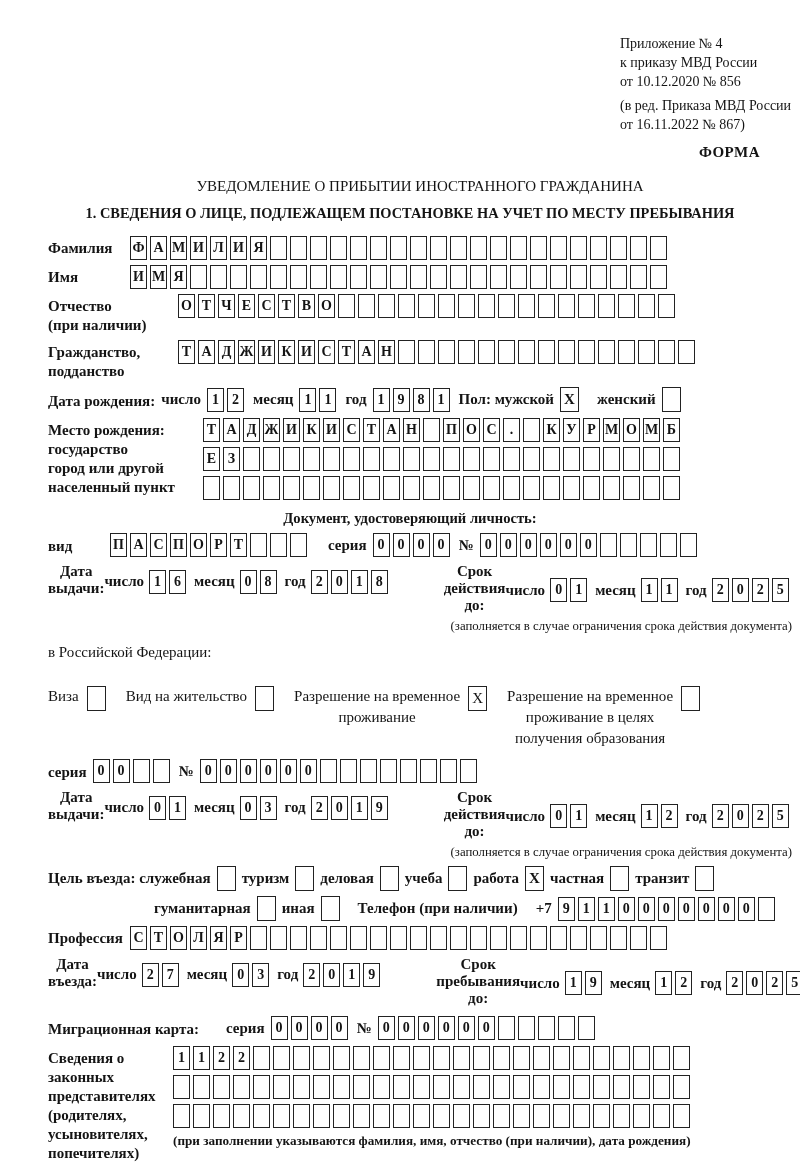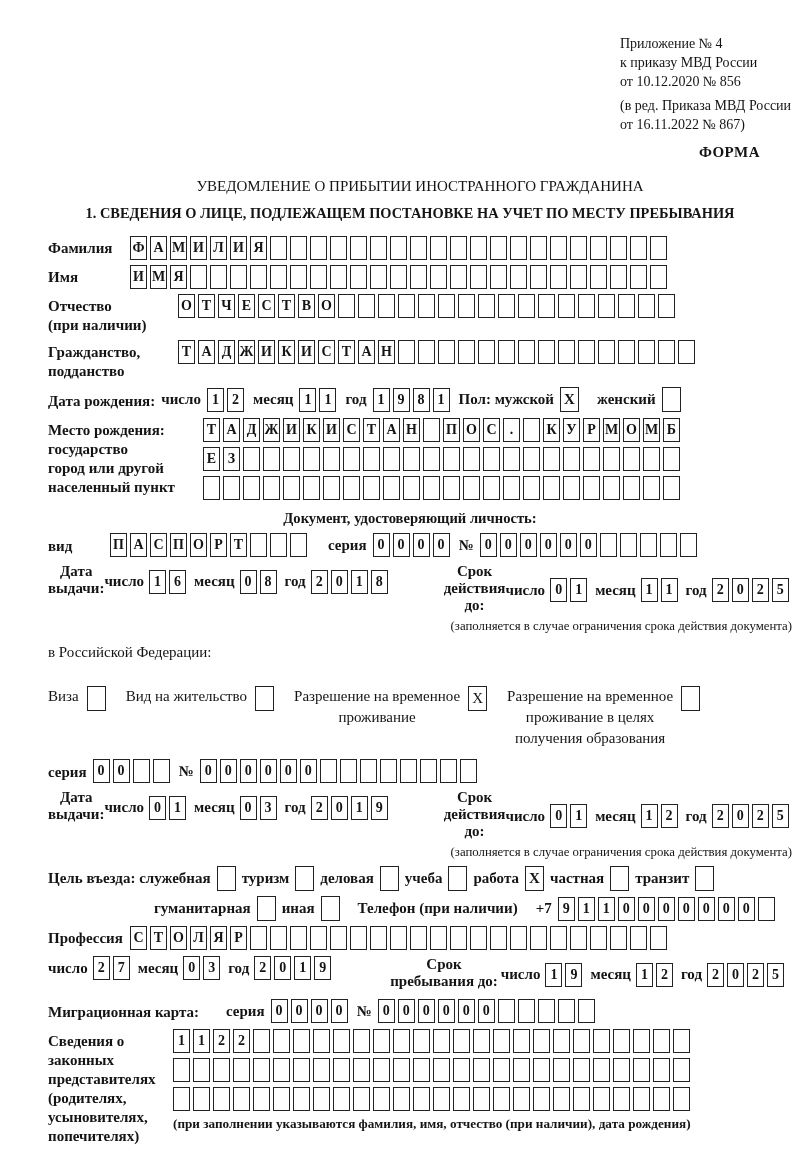--- a/index.html
+++ b/index.html
@@ -581,20 +581,21 @@
       <span class="cell"></span>
       <span class="cell"></span>
       <span class="cell"></span>
       <span class="cell"></span>
       <span class="cell"></span>
     </div>
 </div>
 
 <div class="dates">
   <div class="dcol">
+    <div class="dhead">Дата въезда:</div>
     <div class="dline">
       <span>число</span>
       <span class="cells">
           <span class="cell">2</span>
           <span class="cell">7</span>
         </span>
       <span>месяц</span>
       <span class="cells">
           <span class="cell">0</span>
           <span class="cell">3</span>

